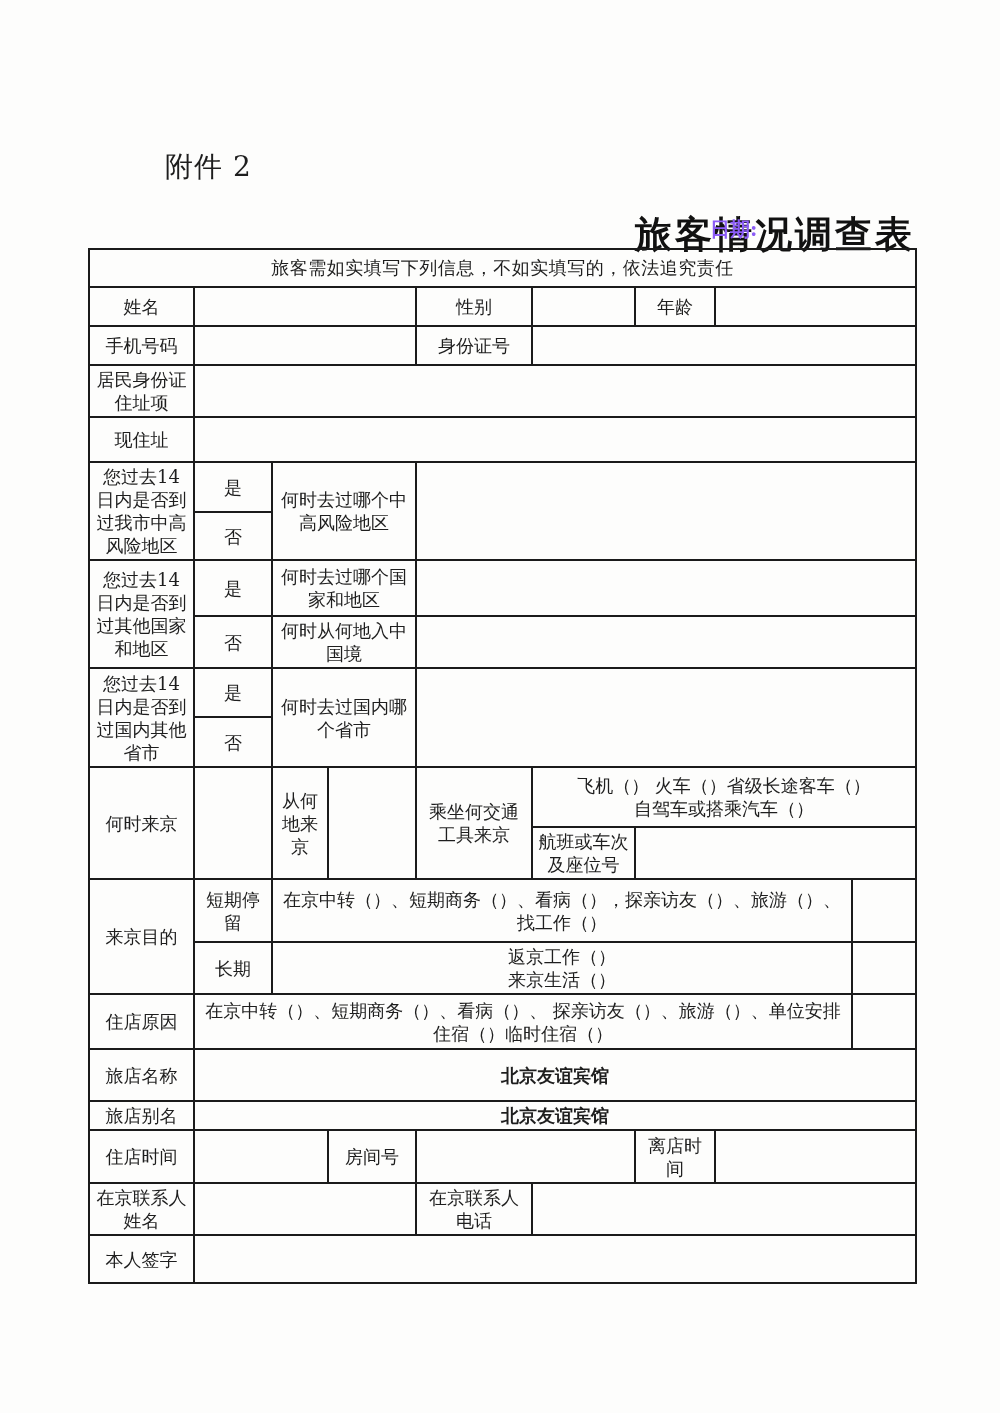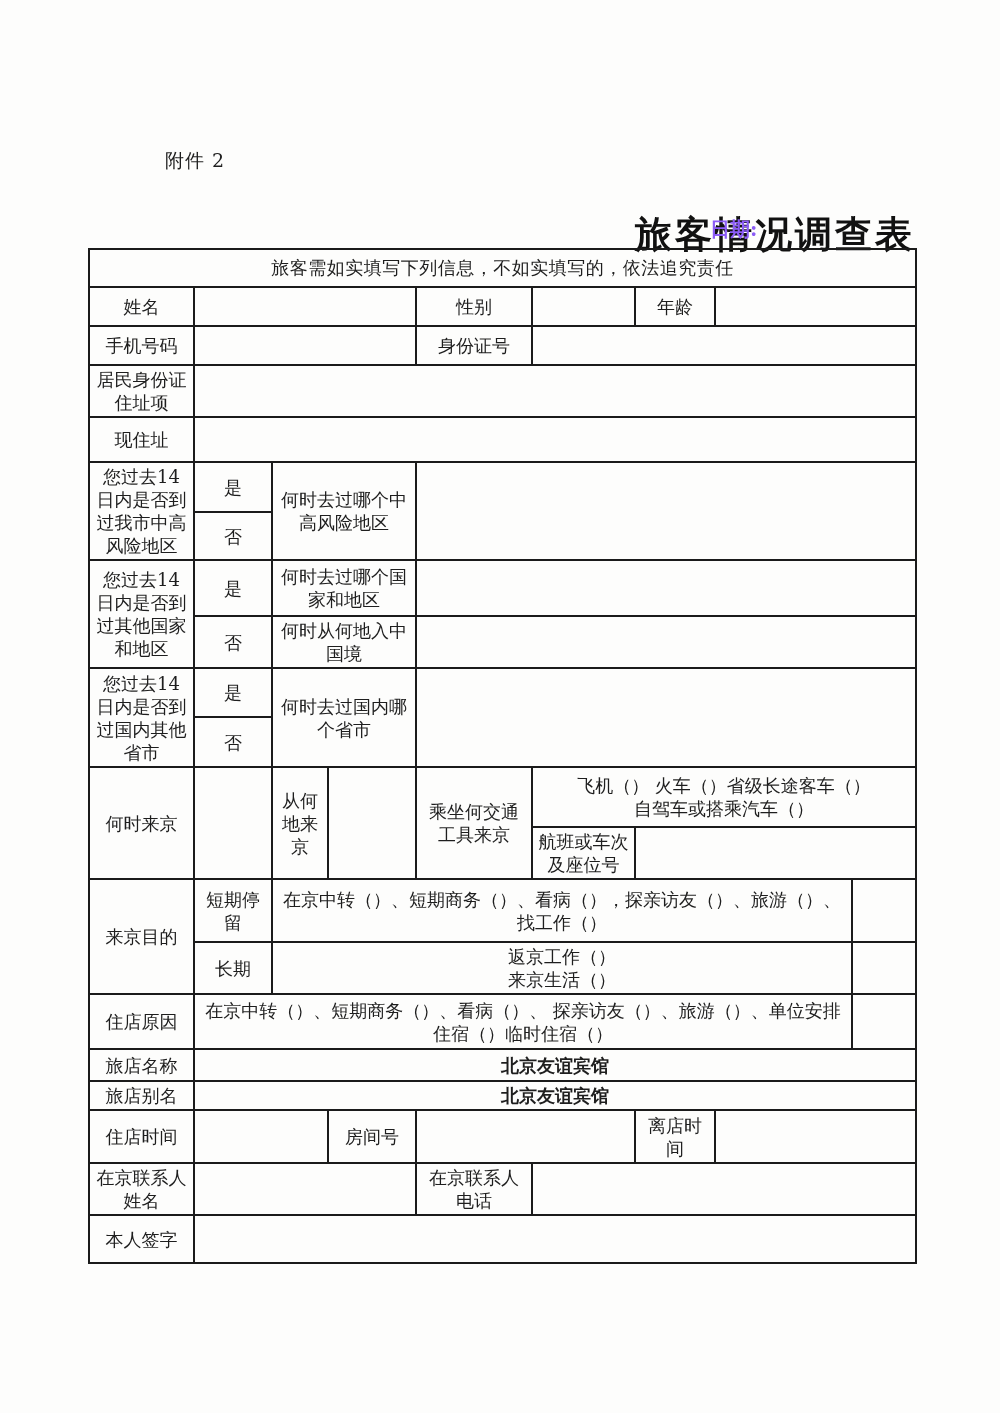--- a/index.html
+++ b/index.html
@@ -10,21 +10,21 @@
     color: #1e1e1e;
   }
   .page {
     position: relative;
     width: 1000px; height: 1413px;
     background: #fdfdfc;
     overflow: hidden;
   }
   .attachment {
     position: absolute; left: 165px; top: 148px;
-    font-size: 19px; letter-spacing: 1px;
+    font-size: 28px; letter-spacing: 1px;
   }
   .title {
     position: absolute; left: 88px; top: 210px; width: 827px;
     text-align: right;
     font-size: 37px; font-weight: bold; letter-spacing: 3px;
     color: #111;
   }
   .date-label {
     position: absolute; left: 710px; top: 216px;
     font-size: 20px; font-weight: bold; color: #8b5cf6;
@@ -169,21 +169,21 @@
       </td>
       <td></td>
     </tr>
 
     <tr style="height:55px">
       <td>住店原因</td>
       <td colspan="7" class="tl opts">在京中转（）、短期商务（）、看病（）、 探亲访友（）、旅游（）、单位安排住宿（）临时住宿（）</td>
       <td></td>
     </tr>
 
-    <tr style="height:32px">
+    <tr style="height:52px">
       <td>旅店名称</td>
       <td colspan="8" class="hotel-val">北京友谊宾馆</td>
     </tr>
 
     <tr style="height:28px">
       <td>旅店别名</td>
       <td colspan="8" class="hotel-val">北京友谊宾馆</td>
     </tr>
 
     <tr style="height:53px">

